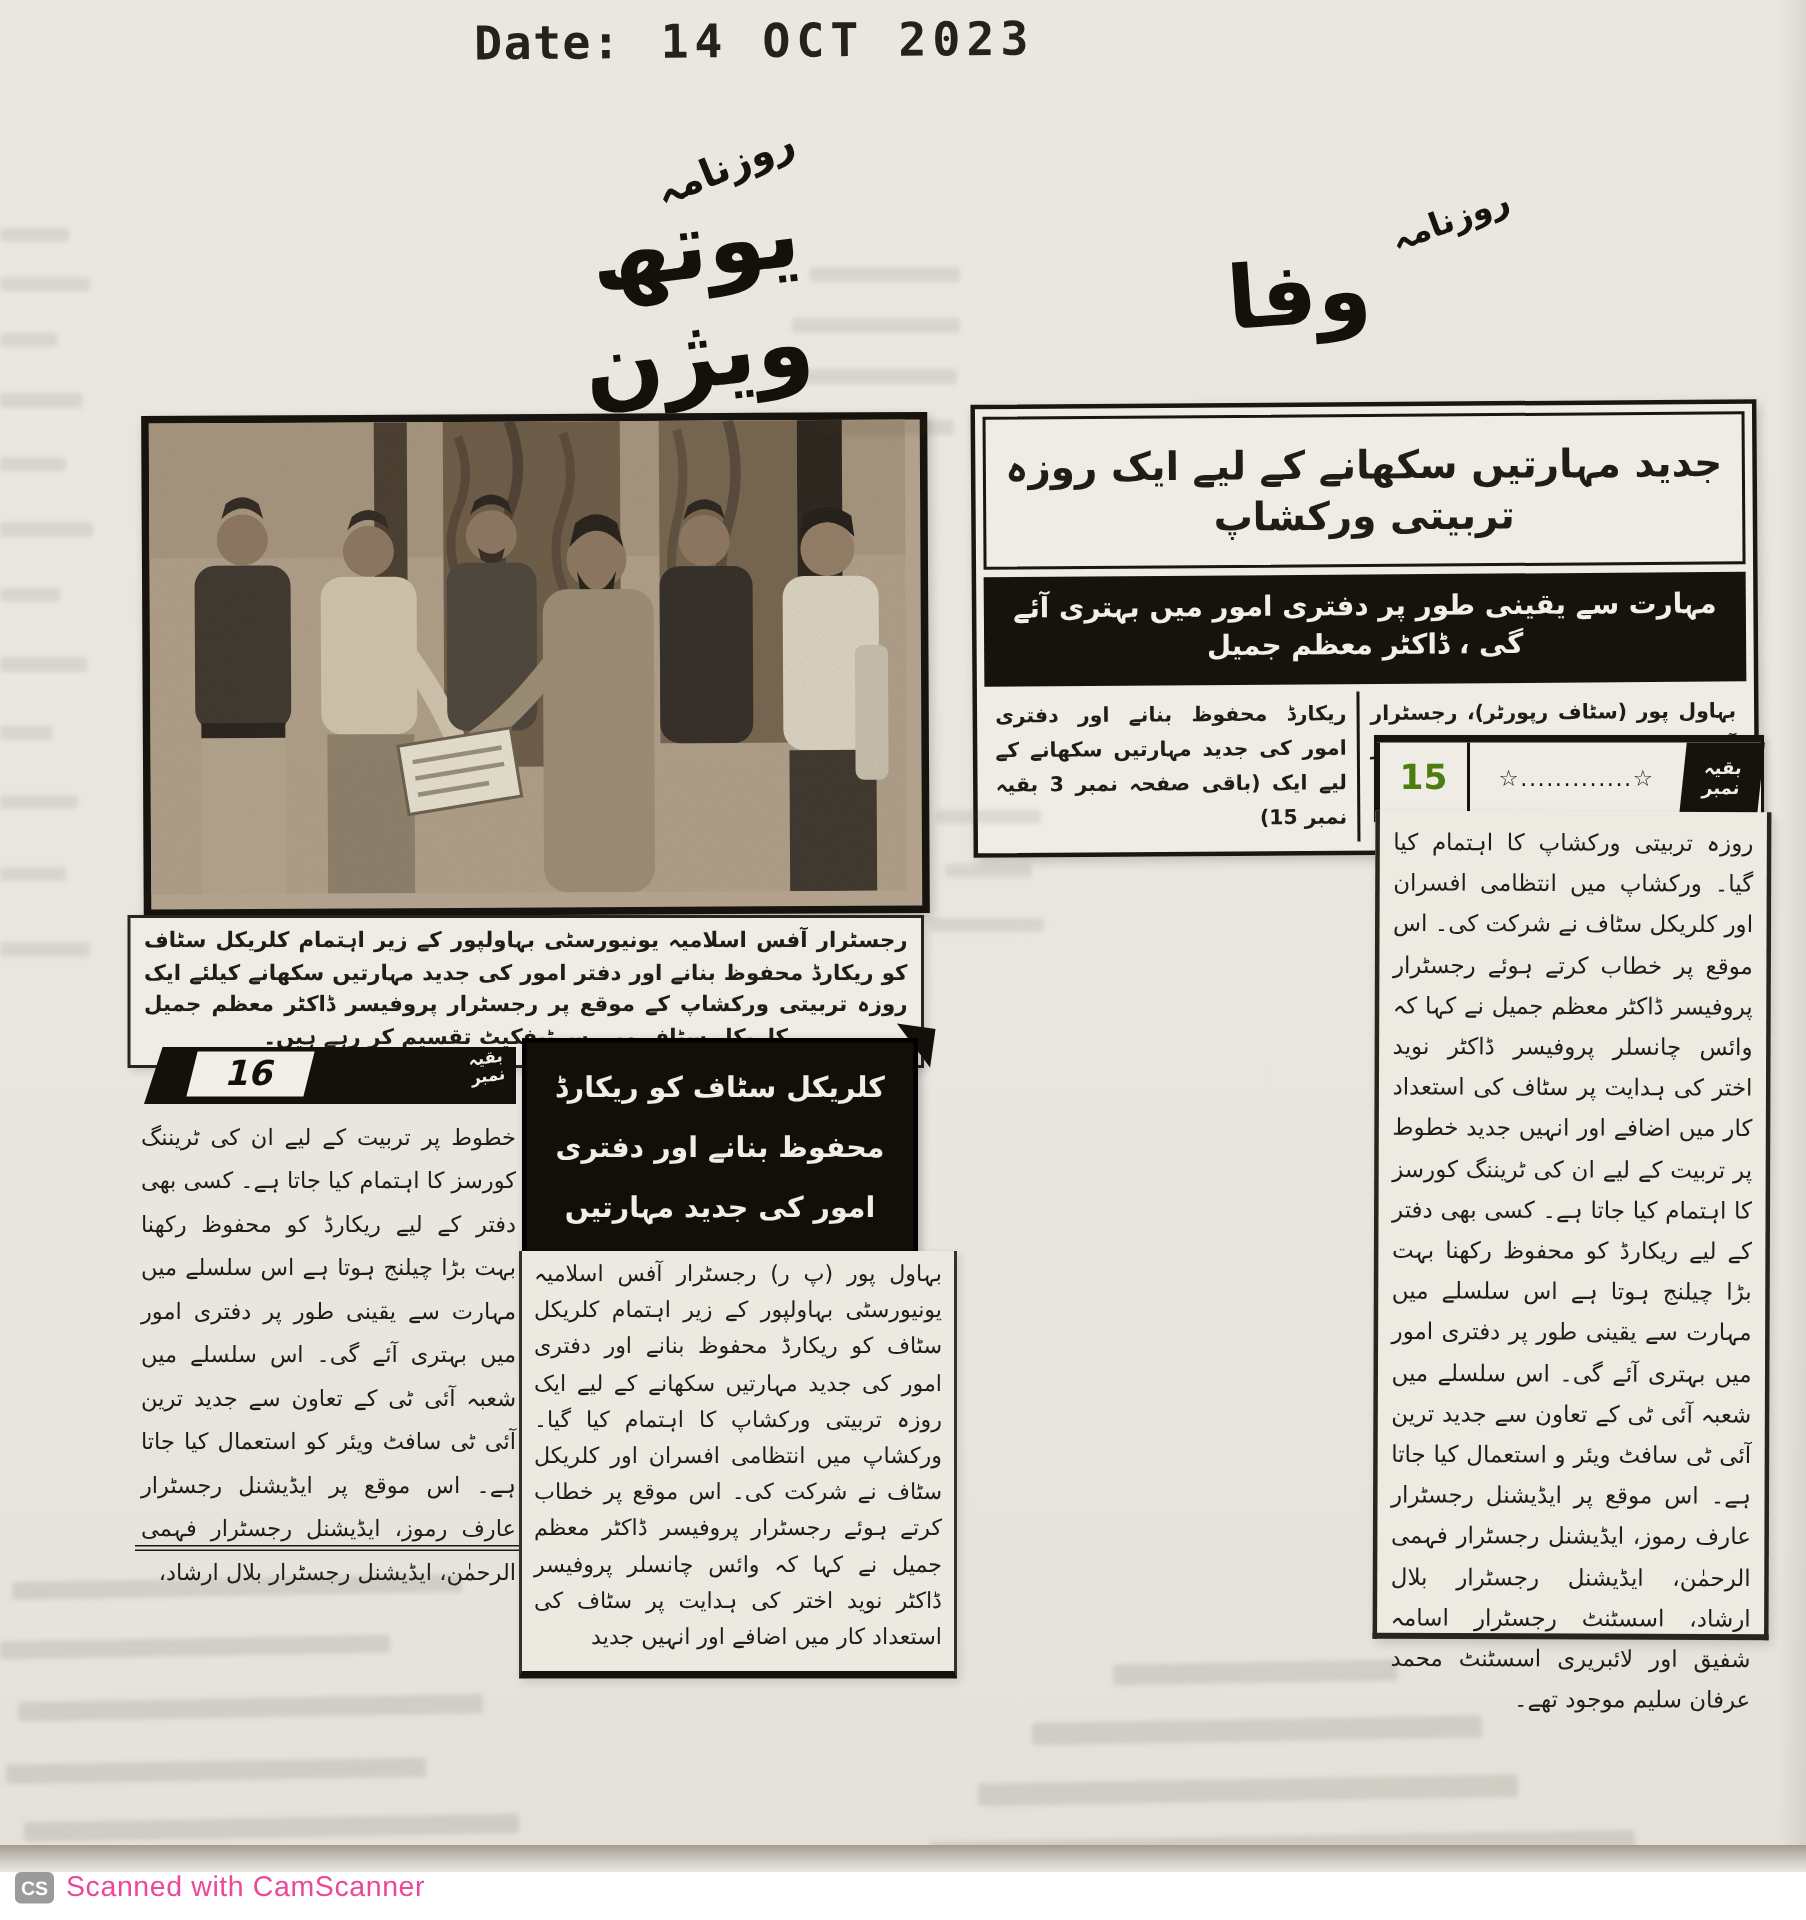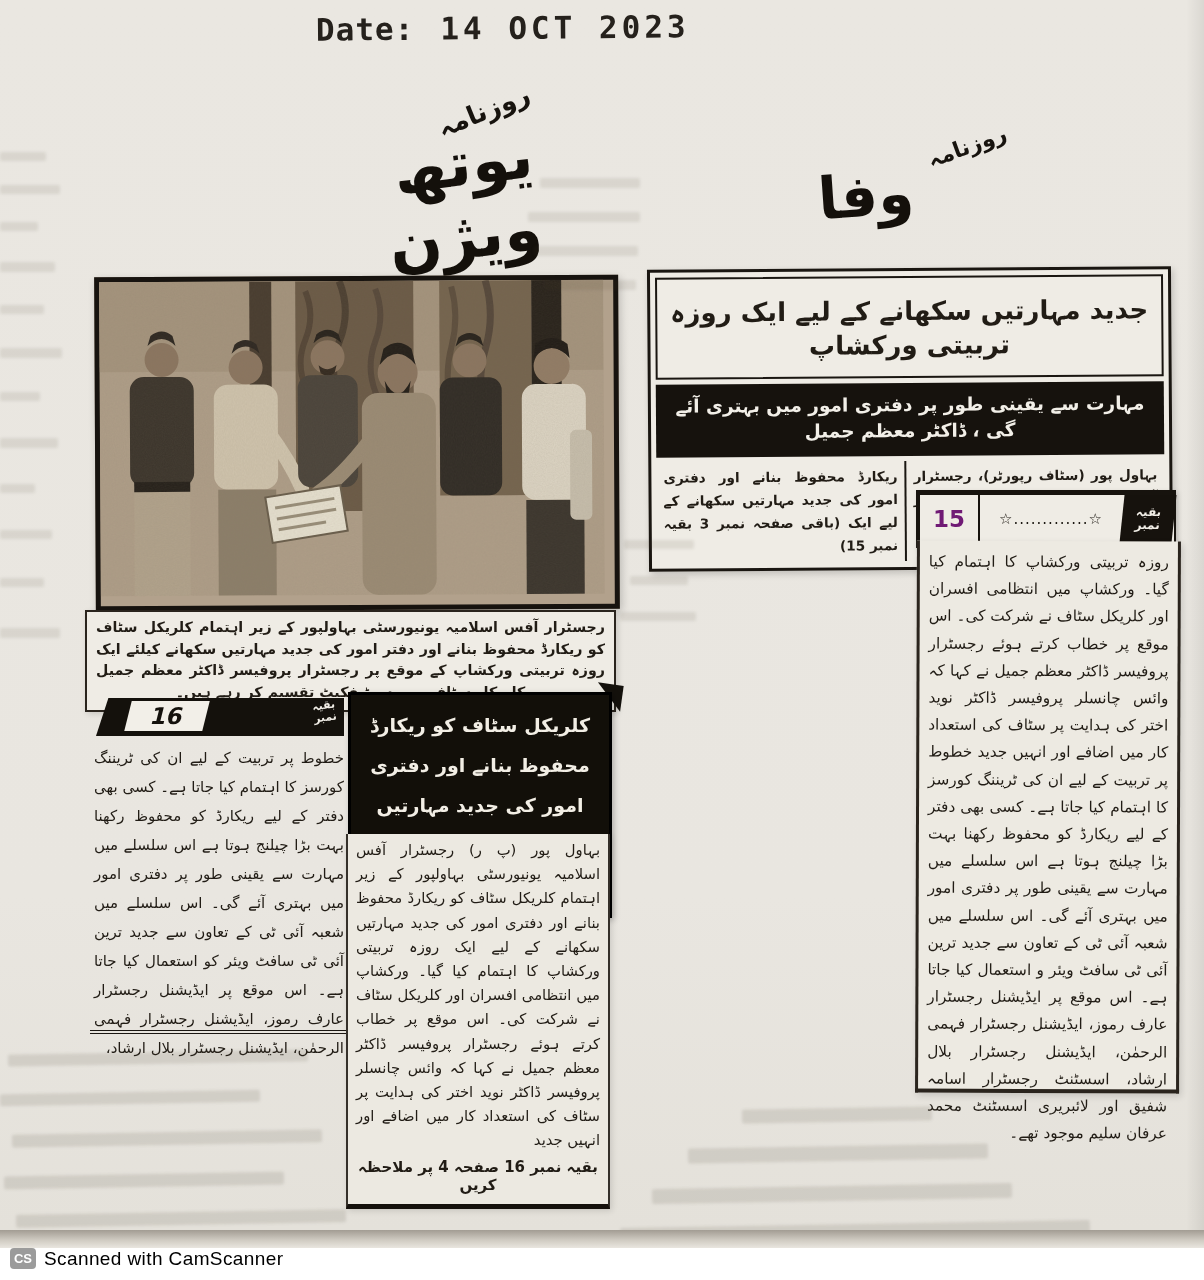--- a/index.html
+++ b/index.html
@@ -43,21 +43,21 @@
   
   .box15{left:916px;top:490px;width:256px;height:48px;background:#efece5;display:flex;direction:rtl;
          border:2px solid #17130e;border-top-width:5px;border-bottom-width:5px;align-items:stretch;
          box-shadow:2px 2px 5px rgba(0,0,0,.15);}
   .box15 .lbl{width:52px;background:#16120d;color:#f1eee7;display:flex;flex-direction:column;
               align-items:center;justify-content:center;font-size:12px;font-weight:bold;
               line-height:13px;transform:skewX(-6deg);}
   .box15 .stars{flex:1;display:flex;align-items:center;justify-content:center;
                 font-size:15px;letter-spacing:1px;color:#1c1812;border-left:2px solid #17130e;}
   .box15 .num{width:58px;display:flex;align-items:center;justify-content:center;
-              font-size:23px;font-weight:bold;color:#701a75;border-left:2px solid #17130e;}
+              font-size:23px;font-weight:bold;color:#4d7c0f;border-left:2px solid #17130e;}
 
   
   .cont15{left:916px;top:541px;width:264px;height:552px;background:#edeae2;
           border-left:3px solid #2a241d;border-right:3px solid #2a241d;border-bottom:4px solid #2a241d;
           padding:8px 9px 6px 9px;box-sizing:border-box;font-size:15.3px;line-height:27.2px;
           box-shadow:2px 3px 7px rgba(0,0,0,.14);transform:rotate(0.2deg);}
 
   
   .photo-frame{left:95px;top:276px;width:514px;height:324px;border:5px solid #17130f;
                background:#b2a18c;box-shadow:2px 3px 8px rgba(0,0,0,.2);transform:rotate(-0.3deg);}
@@ -79,21 +79,21 @@
               line-height:12px;text-align:center;transform:rotate(-8deg);}
 
   
   .cont16{left:90px;top:742px;width:258px;height:292px;font-size:15px;line-height:29px;
           padding:2px 4px;box-sizing:border-box;border-bottom:4px double #1a1611;}
 
   
   .mid-head{left:348px;top:692px;width:264px;box-sizing:border-box;background:#120f09;
             border:3px solid #000;color:#f2eee5;padding:10px 8px;font-size:19px;line-height:40px;
             font-weight:bold;text-align:center;box-shadow:2px 2px 6px rgba(0,0,0,.25);}
-  .mid-wrap{left:346px;top:834px;width:264px;box-sizing:border-box;background:#ece9e1;
+  .mid-wrap{left:346px;top:834px;width:292px;box-sizing:border-box;background:#ece9e1;
             border-left:2px solid #35302a;border-right:2px solid #35302a;border-bottom:5px solid #15110c;
             padding:4px 8px 10px;box-shadow:2px 2px 6px rgba(0,0,0,.12);}
   .mid-body{font-size:14.8px;line-height:24.2px;}
   .mid-footer{font-size:15px;font-weight:bold;text-align:center;margin-top:5px;}
 
   
   .pennant{left:596px;top:684px;width:0;height:0;border-left:26px solid transparent;
            border-top:26px solid #14110c;transform:rotate(8deg);}
 
   
@@ -105,21 +105,21 @@
 
   
   .scan-band{left:0;top:1230px;width:1204px;height:18px;
              background:linear-gradient(180deg,#a29c93,#cfcac1 55%,#e9e6df);}
   .scan-bar{left:0;top:1248px;width:1204px;height:32px;background:#ffffff;
             display:flex;align-items:flex-start;padding-left:10px;box-sizing:border-box;
             font-family:"Liberation Sans",sans-serif;}
   .cs-badge{width:26px;height:21px;background:#9b9b9b;border-radius:4px;color:#ffffff;
             font-weight:bold;font-size:13px;display:flex;align-items:center;justify-content:center;
             margin-right:8px;}
-  .scan-label{color:#000000;font-size:19px;letter-spacing:.4px;}
+  .scan-label{color:#ec4899;font-size:19px;letter-spacing:.4px;}
 </style>
 </head>
 <body>
 
 <div class="canvas">
 
   <div class="abs date-stamp">
     <span>Date:</span><span class="val">14 OCT 2023</span>
   </div>
 
@@ -237,21 +237,20 @@
       <div>نمبر</div>
     </div>
   </div>
 
   <div class="abs cont16 urdu just">خطوط پر تربیت کے لیے ان کی ٹریننگ کورسز کا اہتمام کیا جاتا ہے۔ کسی بھی دفتر کے لیے ریکارڈ کو محفوظ رکھنا بہت بڑا چیلنج ہوتا ہے اس سلسلے میں مہارت سے یقینی طور پر دفتری امور میں بہتری آئے گی۔ اس سلسلے میں شعبہ آئی ٹی کے تعاون سے جدید ترین آئی ٹی سافٹ ویئر کو استعمال کیا جاتا ہے۔ اس موقع پر ایڈیشنل رجسٹرار عارف رموز، ایڈیشنل رجسٹرار فہمی الرحمٰن، ایڈیشنل رجسٹرار بلال ارشاد،</div>
 
   <div class="abs pennant"></div>
   <div class="abs mid-head urdu">کلریکل سٹاف کو ریکارڈ محفوظ بنانے اور دفتری امور کی جدید مہارتیں سکھانے کیلئے ایک روزہ تربیتی ورکشاپ کا اہتمام</div>
   <div class="abs mid-wrap">
     <div class="mid-body urdu just">بہاول پور (پ ر) رجسٹرار آفس اسلامیہ یونیورسٹی بہاولپور کے زیر اہتمام کلریکل سٹاف کو ریکارڈ محفوظ بنانے اور دفتری امور کی جدید مہارتیں سکھانے کے لیے ایک روزہ تربیتی ورکشاپ کا اہتمام کیا گیا۔ ورکشاپ میں انتظامی افسران اور کلریکل سٹاف نے شرکت کی۔ اس موقع پر خطاب کرتے ہوئے رجسٹرار پروفیسر ڈاکٹر معظم جمیل نے کہا کہ وائس چانسلر پروفیسر ڈاکٹر نوید اختر کی ہدایت پر سٹاف کی استعداد کار میں اضافے اور انہیں جدید</div>
-    <div class="mid-footer urdu">بقیہ نمبر 16 صفحہ 4 پر ملاحظہ کریں</div>
   </div>
 
   <div class="bleed" style="left:0;top:152px;width:46px;height:9px"></div>
   <div class="bleed" style="left:0;top:185px;width:60px;height:9px"></div>
   <div class="bleed" style="left:0;top:222px;width:38px;height:9px"></div>
   <div class="bleed" style="left:0;top:262px;width:55px;height:10px"></div>
   <div class="bleed" style="left:0;top:305px;width:44px;height:9px"></div>
   <div class="bleed" style="left:0;top:348px;width:62px;height:10px"></div>
   <div class="bleed" style="left:0;top:392px;width:40px;height:9px"></div>
   <div class="bleed" style="left:0;top:438px;width:58px;height:10px"></div>

